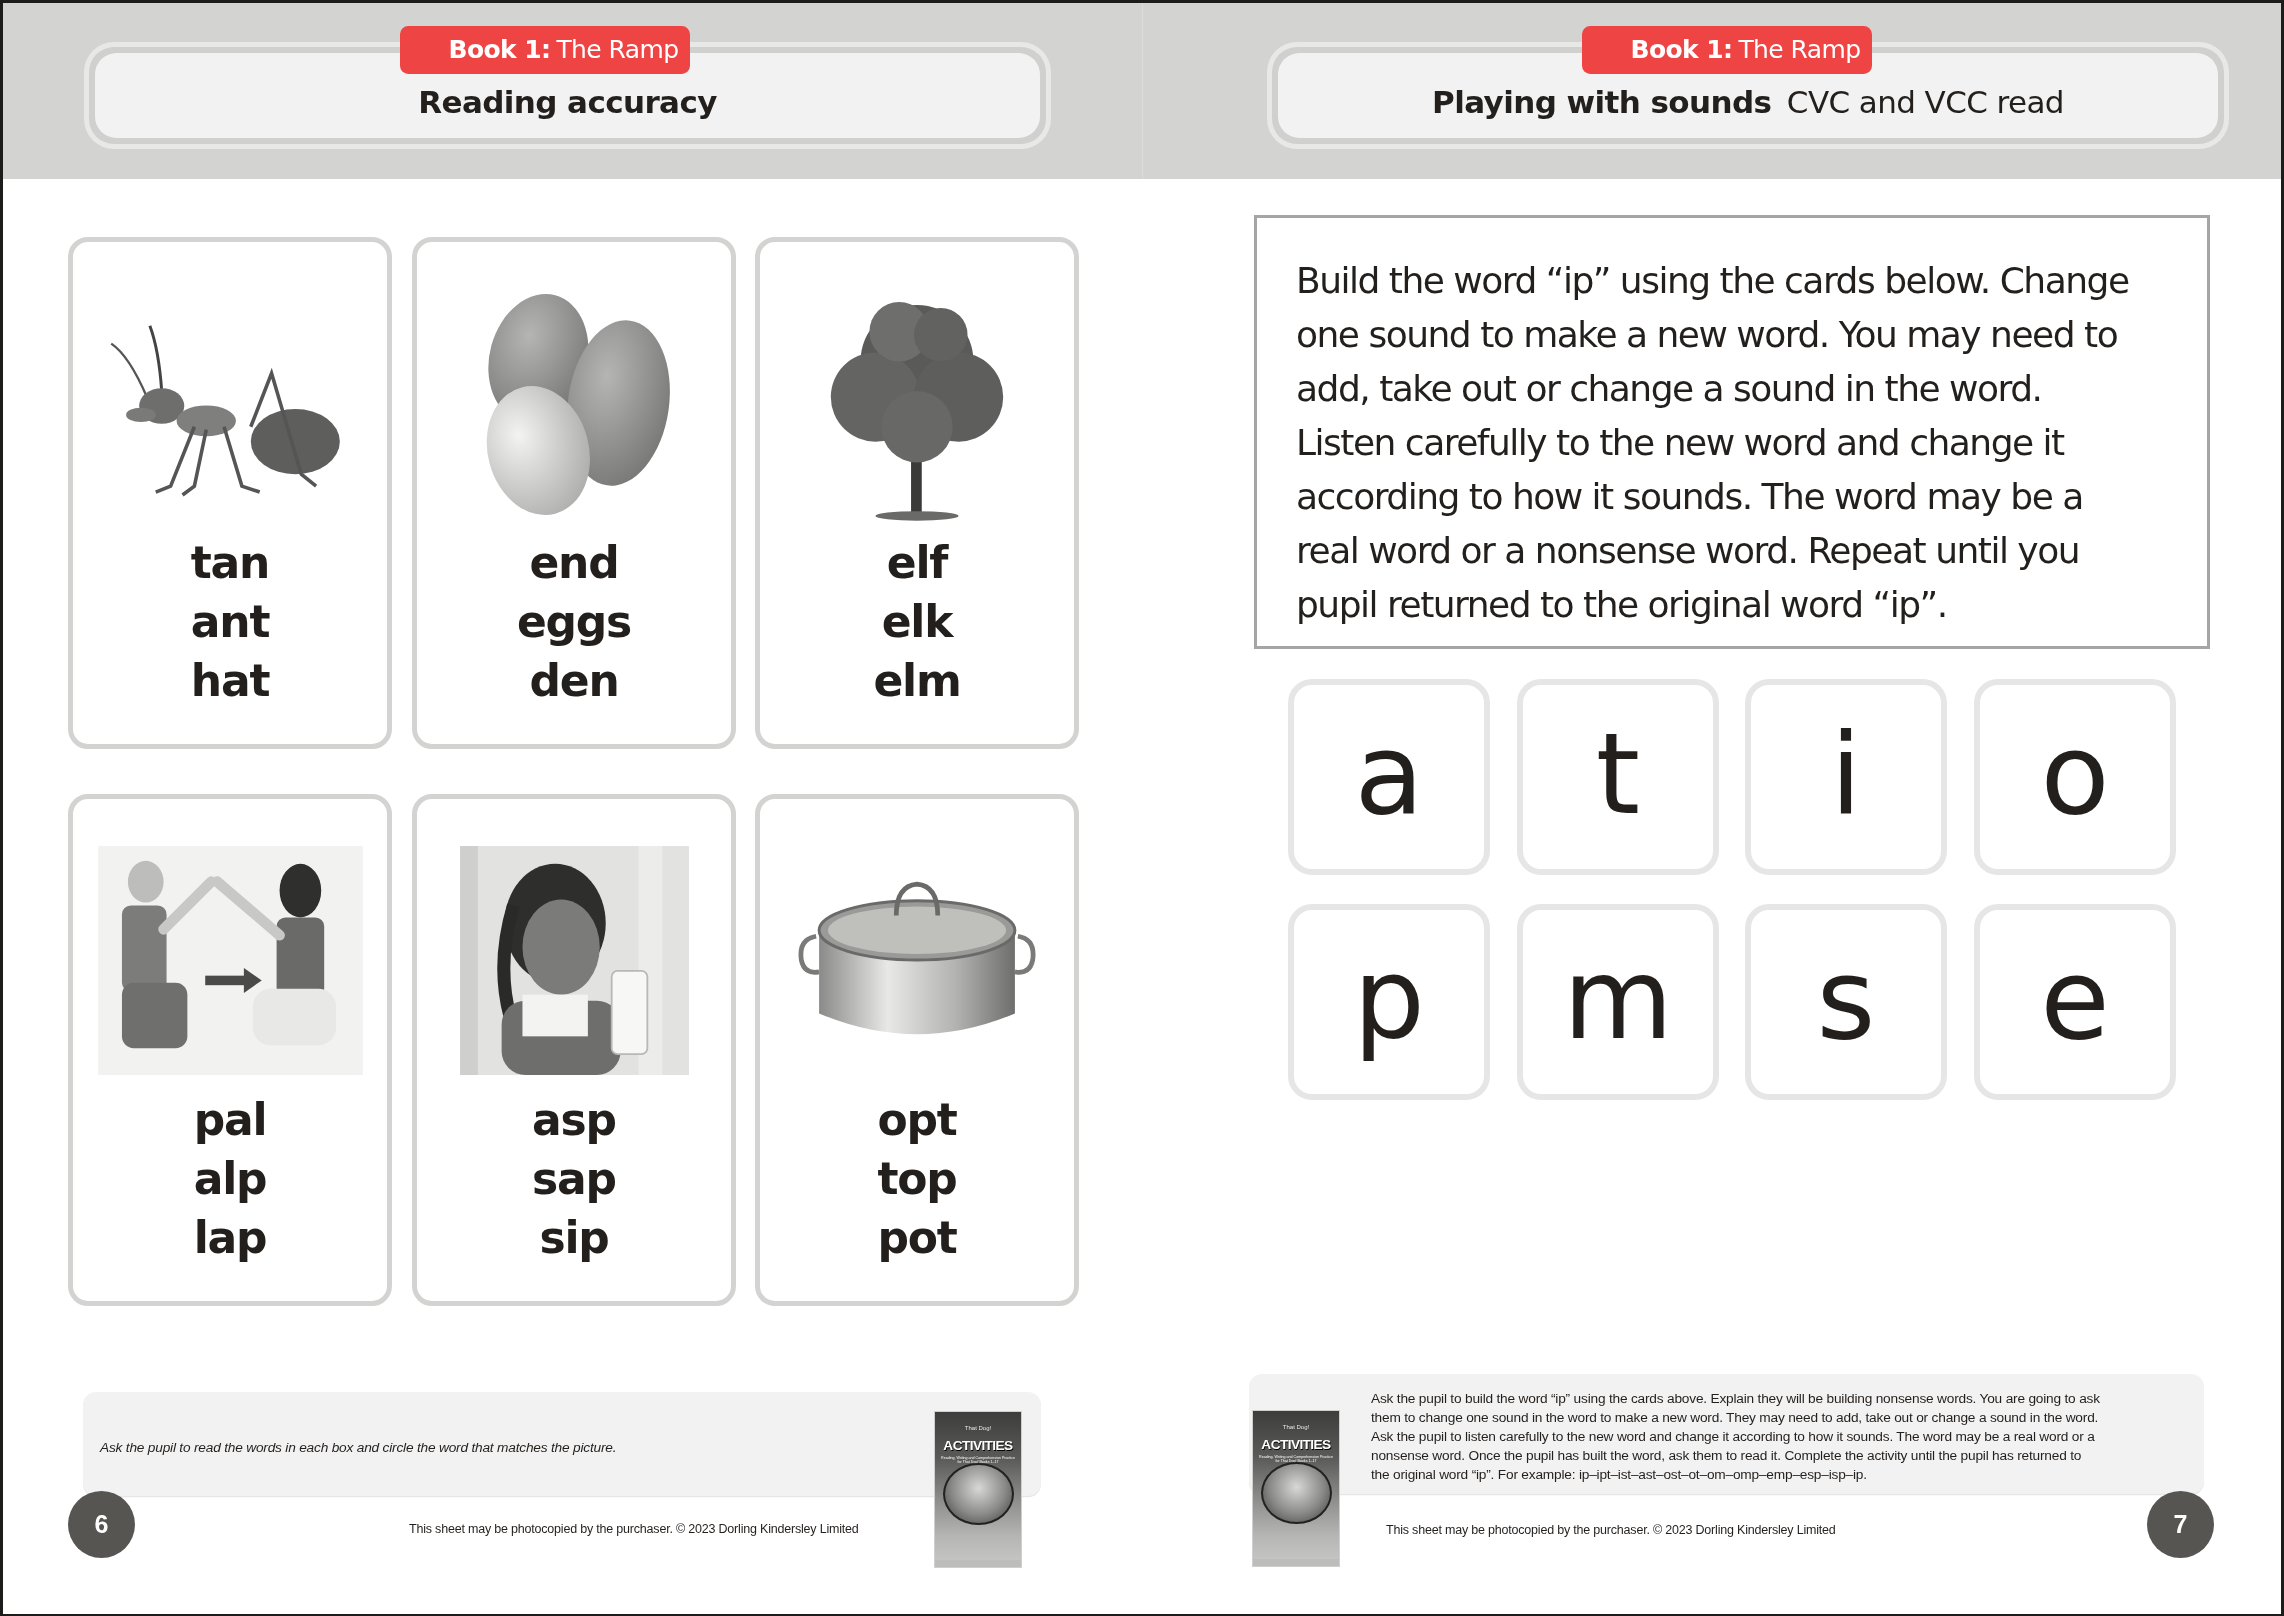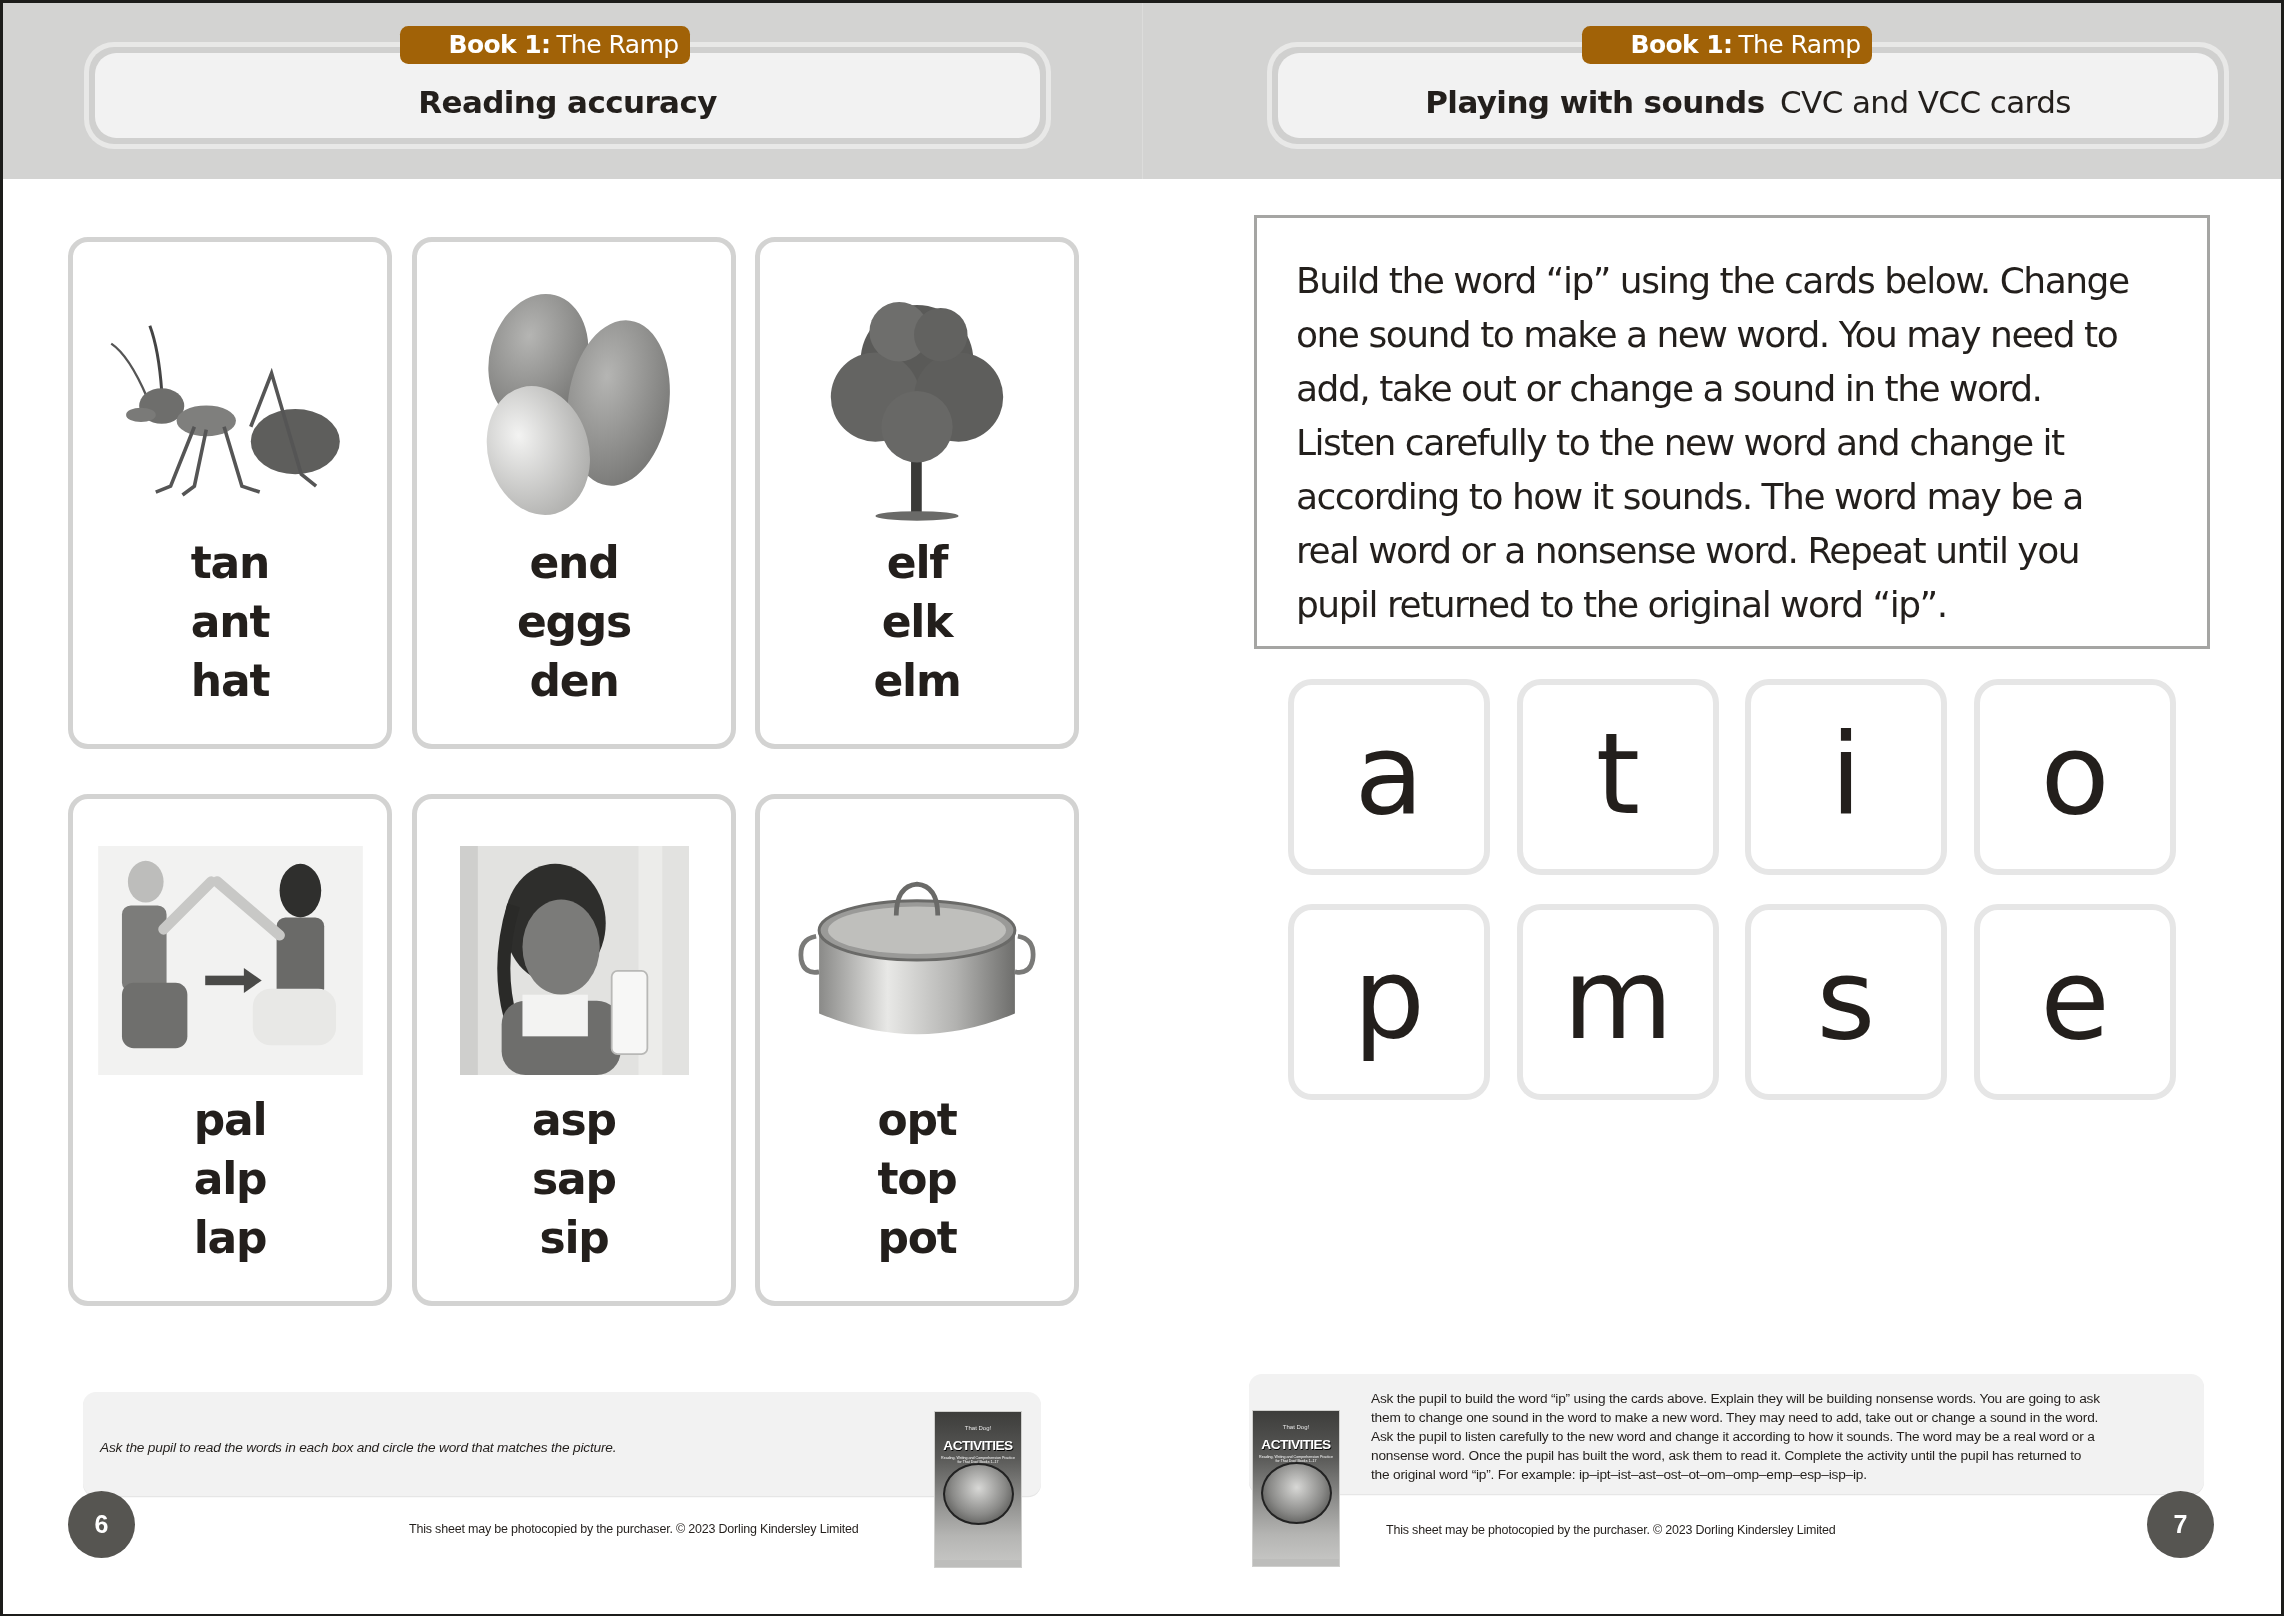--- a/index.html
+++ b/index.html
@@ -8,21 +8,21 @@
   .spread { position: absolute; left: 3px; top: 3px; width: 2278px; height: 1611px; background: #ffffff; overflow: hidden; }
   .header-band { position: absolute; left: 0; top: 0; width: 100%; height: 176px; background: #d3d3d2; }
   .spine { position: absolute; left: 1139px; top: 0; width: 1.2px; height: 176px; background: #dcdcdb; }
 
   
   .title-pill { position: absolute; top: 39px; height: 107px; border-radius: 30px; background: #e8e8e7; padding: 4.8px; margin-left: 16px; }
   .title-pill-inner { width: 100%; height: 100%; border-radius: 25px; background: #d0d0cf; padding: 6px; }
   .title-pill-face { width: 100%; height: 100%; border-radius: 21.4px; background: #f2f2f2; display: flex; align-items: center; justify-content: center; padding-top: 13px; }
   .title-main { font-family: "DejaVu Sans", sans-serif; font-weight: bold; font-size: 31px; letter-spacing: -0.6px; color: #231f1c; }
   .title-sub { font-family: "DejaVu Sans", sans-serif; font-weight: normal; font-size: 31px; letter-spacing: -0.6px; color: #231f1c; margin-left: 15.5px; }
-  .book-tab { position: absolute; top: 22.6px; height: 38px; background: #a16207; border-radius: 8.3px; color: #ffffff; display: flex; align-items: center; justify-content: center; font-size: 25px; letter-spacing: -0.6px; z-index: 2; padding-left: 37px; }
+  .book-tab { position: absolute; top: 22.6px; height: 48px; background: #ef4444; border-radius: 8.3px; color: #ffffff; display: flex; align-items: center; justify-content: center; font-size: 25px; letter-spacing: -0.6px; z-index: 2; padding-left: 37px; }
   .book-tab b { font-weight: bold; margin-right: 6px; }
 
   
   .word-card { position: absolute; width: 324px; height: 512px; border: 5.4px solid #d3d3d2; border-radius: 20px; background: #fff; }
   .card-pic { position: absolute; left: 24px; right: 24px; top: 36px; height: 250px; display: flex; align-items: center; justify-content: center; }
   .card-words { position: absolute; left: 0; right: 0; top: 291px; text-align: center; }
   .card-word { display: block; font-family: "DejaVu Sans", sans-serif; font-weight: bold; font-size: 44px; line-height: 59px; letter-spacing: -1.2px; color: #231f1c; }
 
   
   .instruction-box { position: absolute; left: 1251px; top: 212px; width: 956px; height: 434px; border: 3px solid #a5a5a3; background: #fff; padding: 36px 24px 0 39px; }
@@ -65,21 +65,21 @@
   </div>
 
   <div class="book-tab" style="left:1579px; width:290px;">
     <b>Book 1:</b>
     <span>The Ramp</span>
   </div>
   <div class="title-pill" style="left:1248px; width:962px;">
     <div class="title-pill-inner">
         <div class="title-pill-face">
       <span class="title-main">Playing with sounds</span>
-      <span class="title-sub">CVC and VCC cards</span>
+      <span class="title-sub">CVC and VCC read</span>
     </div>
       </div>
   </div>
 
   <div class="word-card" style="left:65px; top:234px;padding-left:32px;">
     <div class="card-pic">
       <svg width="250" height="190" viewBox="0 0 420 320">
         <path d="M70 150 Q40 80 10 60" stroke="#555" stroke-width="4" fill="none"></path>
         <path d="M95 140 Q90 70 75 30" stroke="#444" stroke-width="5" fill="none"></path>
         <ellipse cx="95" cy="165" rx="38" ry="30" fill="#6e6e6c"></ellipse>

